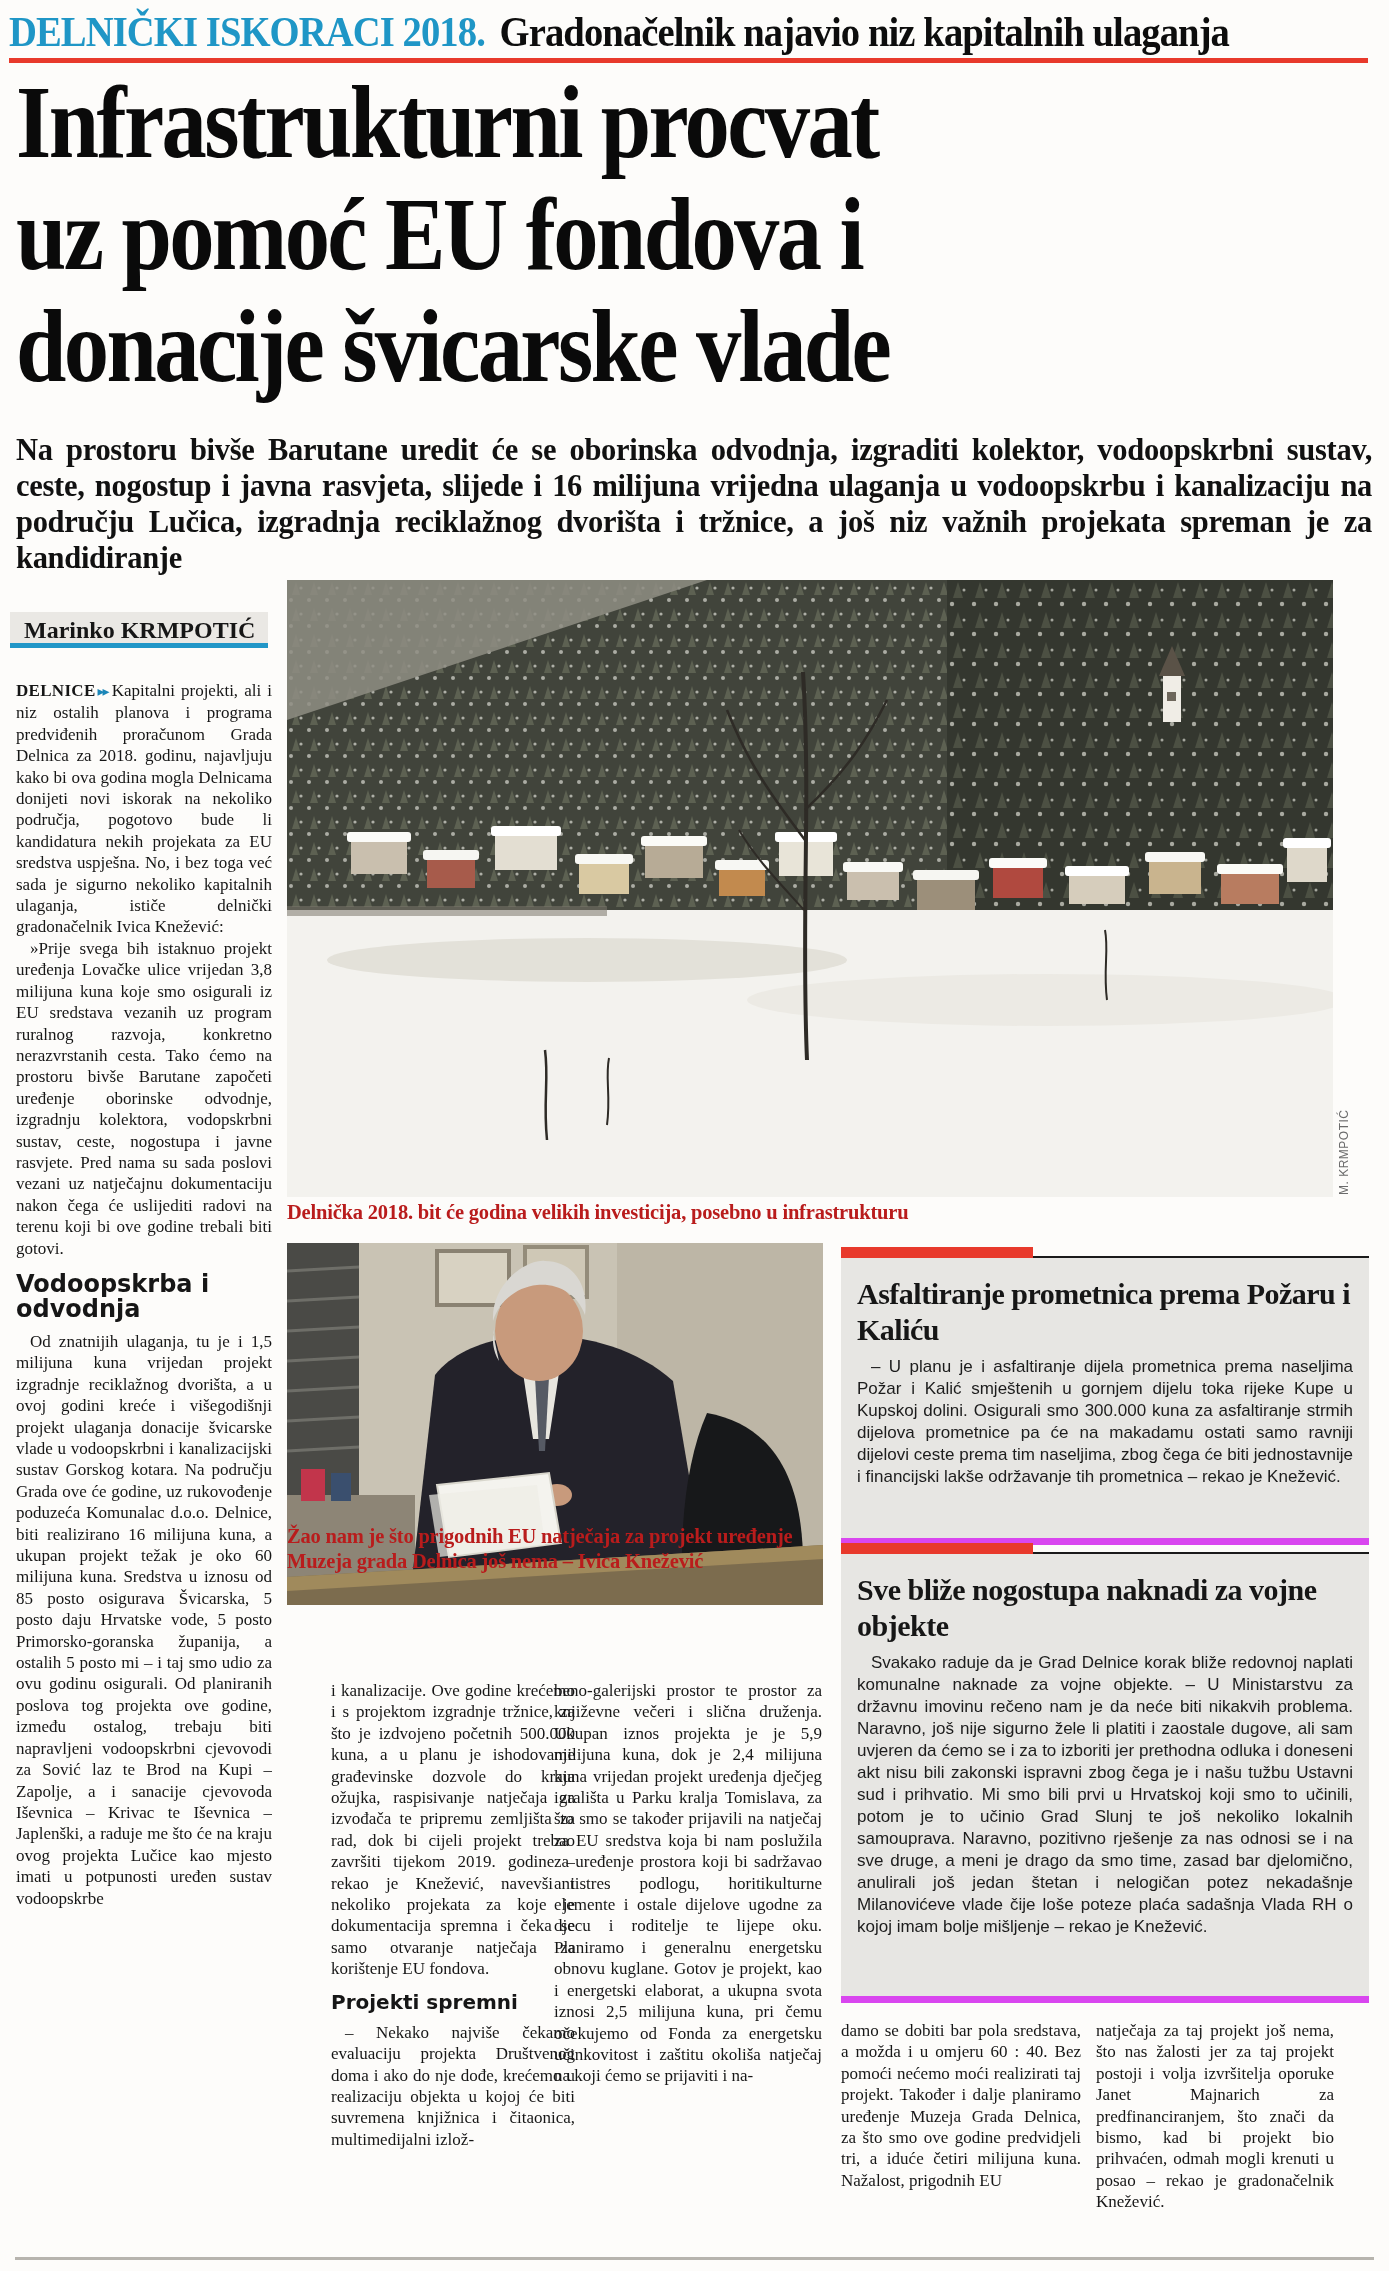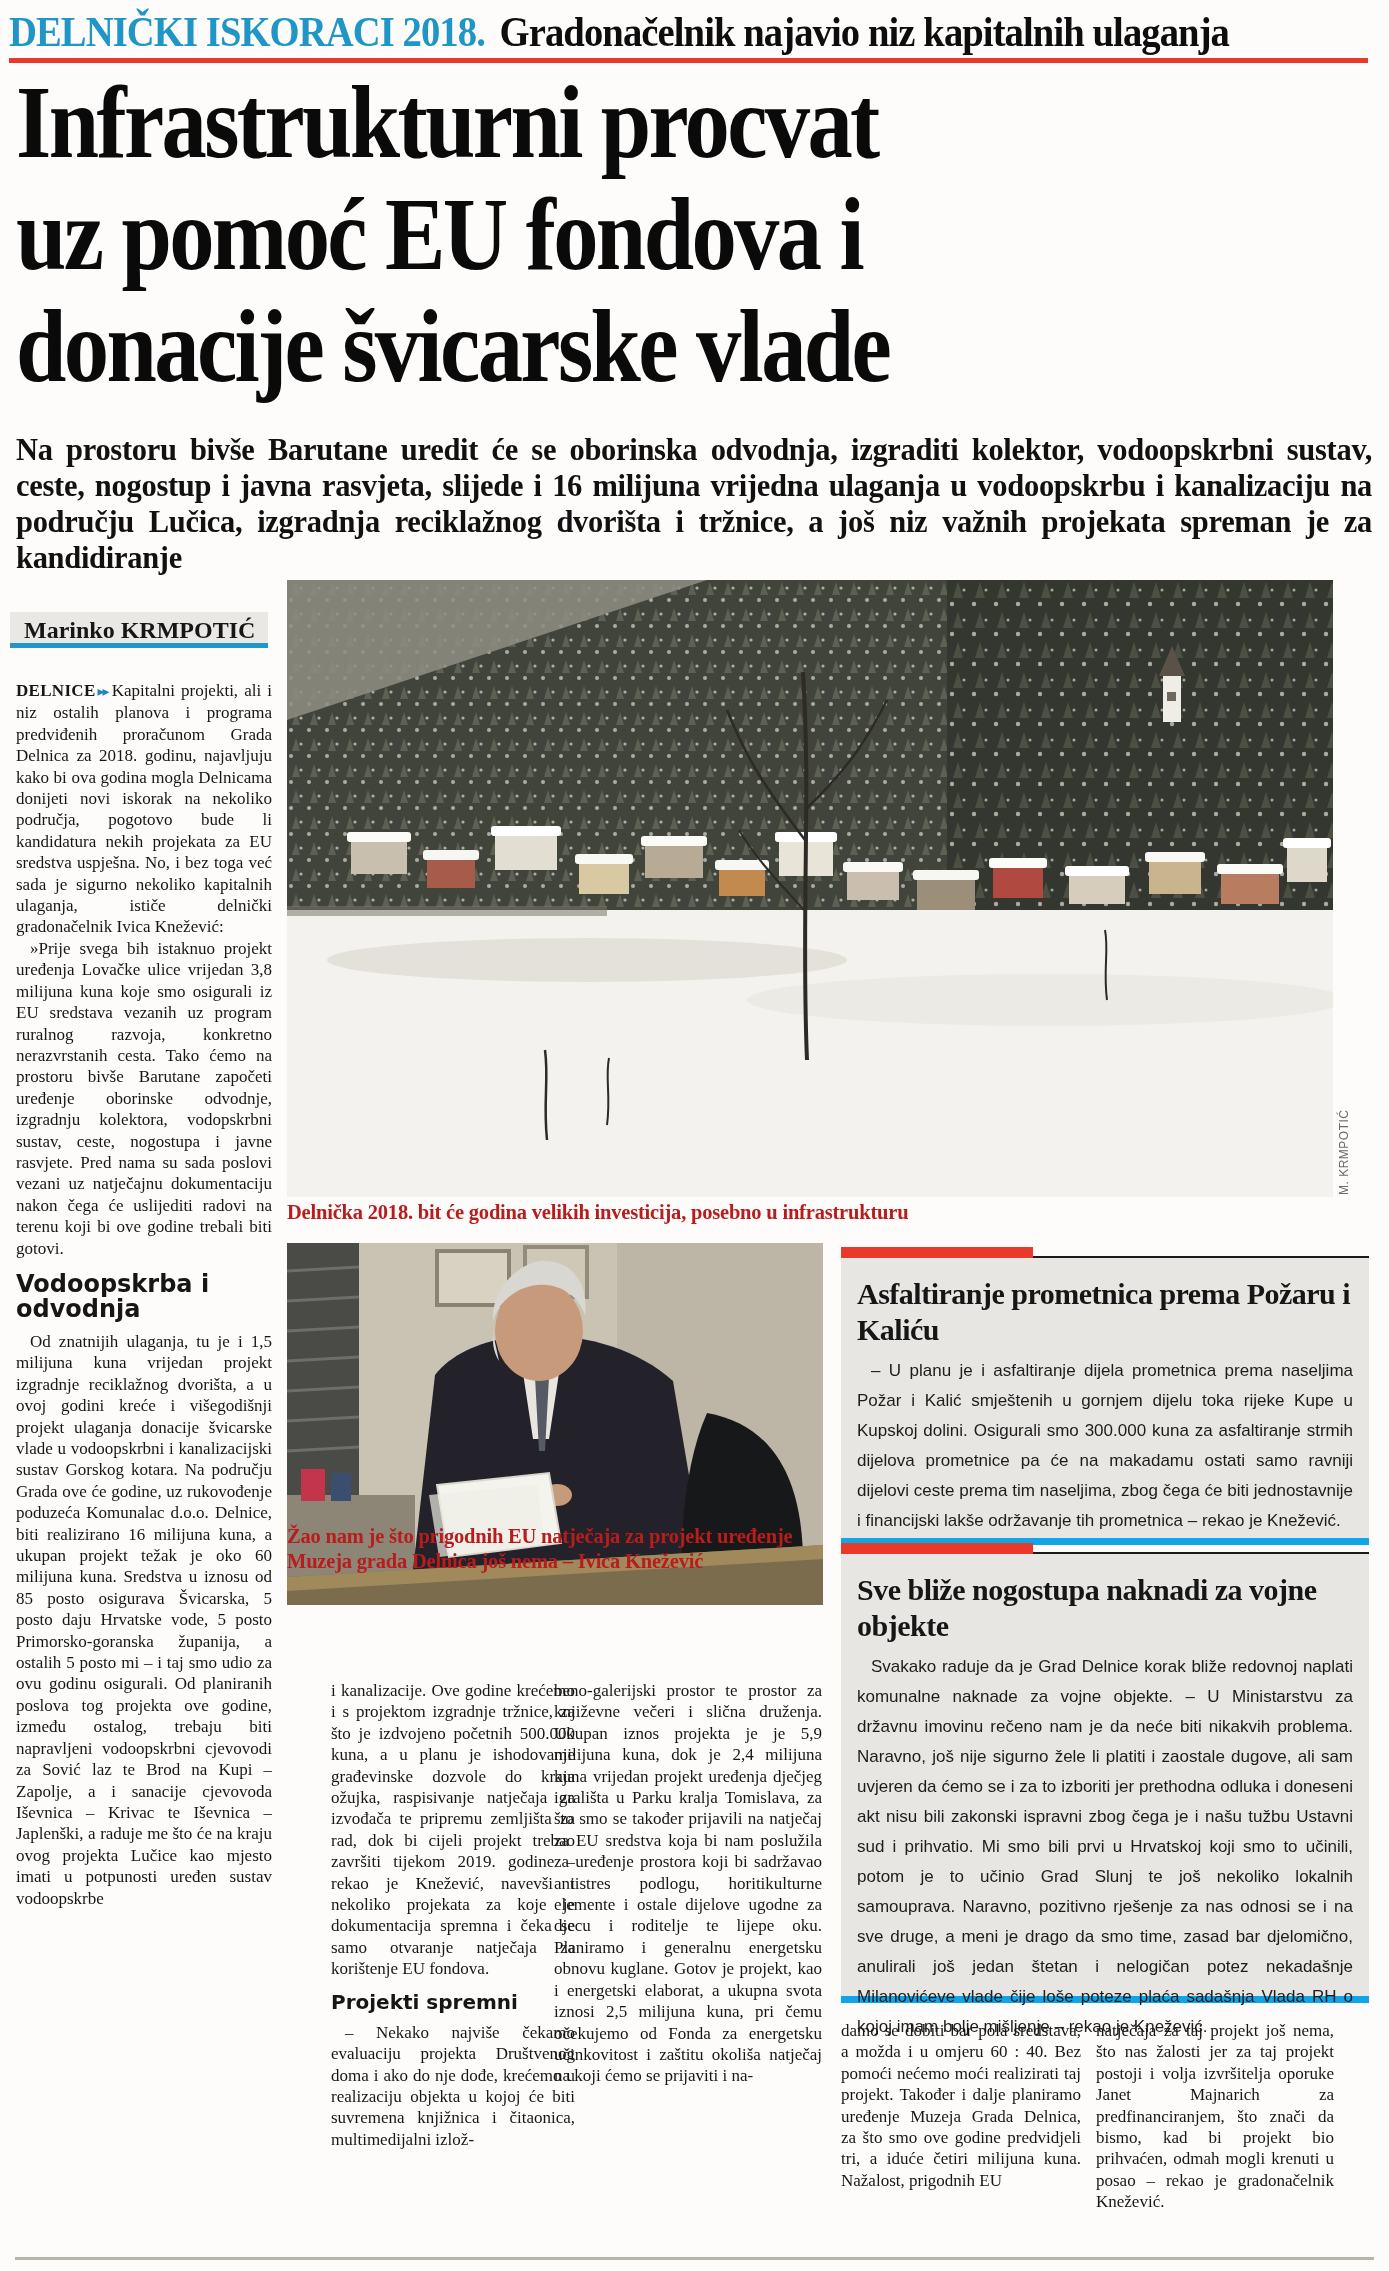--- a/index.html
+++ b/index.html
@@ -46,26 +46,26 @@
   #photo2{left:287px;top:1243px;width:536px;height:362px;background:#c9c3b6;overflow:hidden;}
   #photo1 svg,#photo2 svg{display:block;width:100%;height:100%;}
   #credit{left:1337px;top:1032px;height:163px;writing-mode:vertical-rl;transform:rotate(180deg);
         font-family:"Liberation Sans",sans-serif;font-size:12px;color:#6b6b6b;letter-spacing:.5px;}
 
   .caption{font-weight:bold;font-size:20.5px;line-height:25px;color:#b91c1c;letter-spacing:-.2px;}
   #caption1{left:287px;top:1200px;width:1046px;}
   #caption2{left:287px;top:1524px;width:540px;}
 
   
-  .infobox{background:#e7e6e3;border-bottom:7px solid #0ea5e9;box-sizing:border-box;
+  .infobox{background:#e7e6e3;border-bottom:7px solid #d946ef;box-sizing:border-box;
         padding:18px 16px 10px;}
   .infobox .redbar{position:absolute;left:0;top:-11px;width:192px;height:11px;background:#e8392b;}
   .infobox .hairline{position:absolute;left:192px;right:0;top:-2px;height:2px;background:#1a1a1a;}
   .boxtitle{font-weight:bold;font-size:30px;line-height:36px;letter-spacing:-.5px;margin:0 0 8px;}
-  .boxbody{font-family:"Liberation Sans","DejaVu Sans",sans-serif;font-size:17px;line-height:30px;
+  .boxbody{font-family:"Liberation Sans","DejaVu Sans",sans-serif;font-size:17px;line-height:22px;
         text-align:justify;text-indent:14px;margin:0;color:#1c1c1c;}
   #box1{left:841px;top:1258px;width:528px;height:287px;}
   #box2{left:841px;top:1554px;width:528px;height:449px;}
 
   
   #colA{left:287px;top:1680px;width:244px;height:574px;overflow:hidden;margin-left:44px;}
   #colB{left:554px;top:1680px;width:268px;height:574px;overflow:hidden;}
   #colC{left:841px;top:2020px;width:240px;height:236px;overflow:hidden;}
   #colD{left:1096px;top:2020px;width:238px;height:236px;overflow:hidden;}
 

